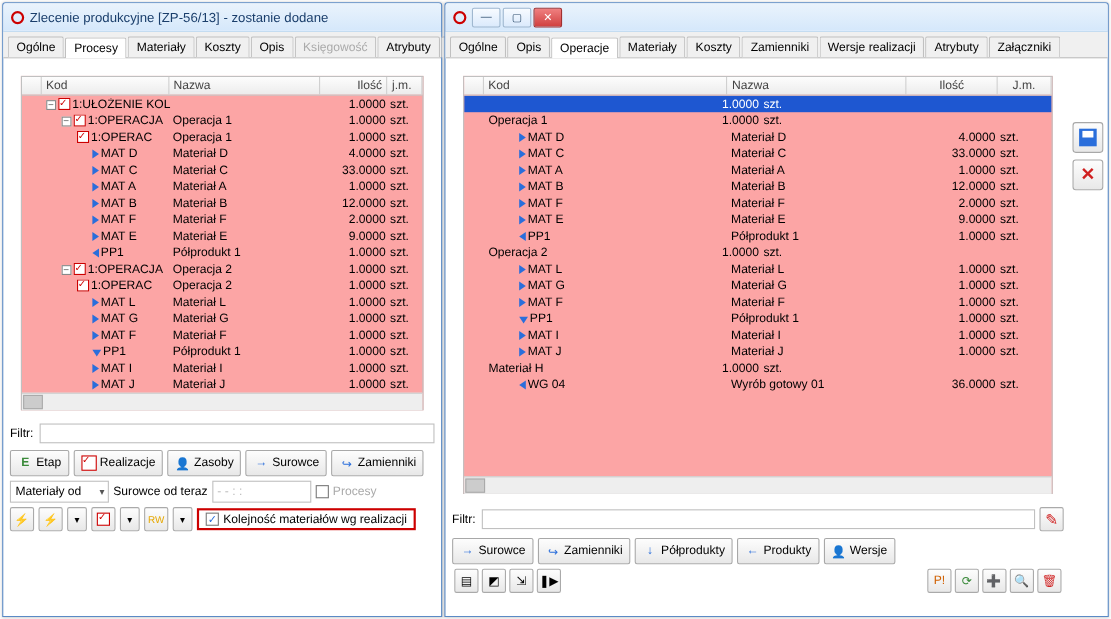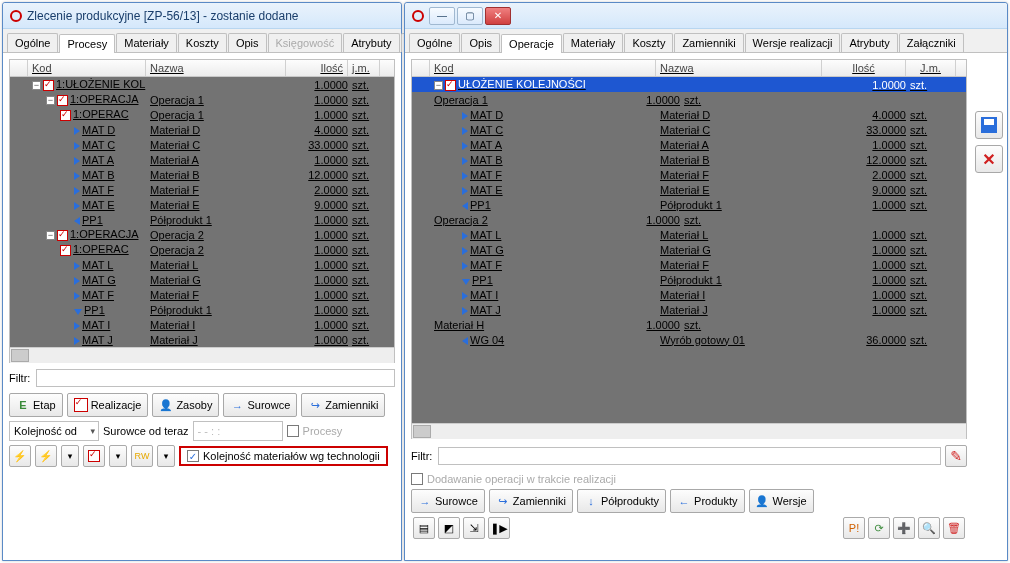--- a/index.html
+++ b/index.html
@@ -11,21 +11,21 @@
 .titleicon { width: 14px; height: 14px; margin-right: 4px; display: inline-flex; }
 .title { color: #1a3e6b; font-size: 12px; flex: 1; white-space: nowrap; overflow: hidden; }
 .winbtns { display: flex; gap: 2px; }
 .winbtn { width: 26px; height: 18px; border: 1px solid #a0b8d0; border-radius: 2px; background: linear-gradient(#f7fbff,#dbeafc); display: flex; align-items: center; justify-content: center; font-size: 10px; color: #2a4a6a; cursor: pointer; }
 .winbtn.close { background: linear-gradient(#f08080,#d04040); color: #fff; border-color: #a03030; }
 .tabbar { display: flex; padding: 4px 4px 0 4px; background: #f0f0f0; border-bottom: 1px solid #c0c0c0; }
 .tab { padding: 3px 7px; border: 1px solid #c0c0c0; border-bottom: none; background: #f0f0f0; margin-right: 1px; border-radius: 2px 2px 0 0; cursor: pointer; white-space: nowrap; font-size: 11px; }
 .tab.active { background: #fff; position: relative; top: 1px; }
 .tab.disabled { color: #aaa; }
 .content { position: relative; padding: 4px; }
-.tree-wrap { border: 1px solid #c0c0c0; margin: 2px; background: #737373; position: relative; text-decoration: underline; }
+.tree-wrap { border: 1px solid #c0c0c0; margin: 12px; background: #fca5a5; position: relative; }
 .tree-head { display: flex; background: linear-gradient(#fdfdfd,#ececec); border-bottom: 1px solid #c8c8c8; font-size: 11px; }
 .th { padding: 2px 4px; border-right: 1px solid #d0d0d0; color: #444; }
 .tree-body { overflow: auto; }
 .row { display: flex; align-items: center; height: 15px; white-space: nowrap; padding-left: 2px; }
 .row.sel { background: #1e57d1; color: #fff; }
 .cell { overflow: hidden; padding: 0 2px; }
 .indent { display: inline-block; }
 .tree-glyph { display: inline-block; width: 9px; height: 9px; border: 1px solid #888; text-align: center; line-height: 7px; font-size: 9px; margin-right: 2px; background: #fff; color: #555; cursor: pointer; }
 .ico { display: inline-block; width: 11px; height: 11px; margin-right: 2px; vertical-align: middle; }
 .ico-red { background: #fff; border: 1px solid #c00; position: relative; }
@@ -241,42 +241,42 @@
           <span class="bi" style="color:#2a6edb">→</span>
           <span>Surowce</span>
         </div>
       <div class="btn">
           <span class="bi" style="color:#2a6edb">↪</span>
           <span>Zamienniki</span>
         </div>
     </div>
     <div class="btnrow">
       <div class="combo">
-          <span>Kolejność od</span>
+          <span>Materiały od</span>
         </div>
       <span>Surowce od teraz</span>
       <div class="datebox">
           <span>- -  :  :</span>
         </div>
       <span class="chk"></span>
       <span style="color:#aaa">Procesy</span>
     </div>
     <div class="btnrow">
       <div class="small-ico" style="color:#e6a800">⚡</div>
       <div class="small-ico" style="color:#3a8a3a">⚡</div>
       <div class="small-ico mini">▾</div>
       <div class="small-ico">
           <span class="ico-red" style="width:12px;height:12px"></span>
         </div>
       <div class="small-ico mini">▾</div>
       <div class="small-ico" style="color:#e6a800;font-size:9px">RW</div>
       <div class="small-ico mini">▾</div>
       <span class="redbox">
         <span class="chk">✓</span>
-        <span>Kolejność materiałów wg technologii</span>
+        <span>Kolejność materiałów wg realizacji</span>
       </span>
     </div>
   </div>
 </div>
 
 <div class="window win-right">
   <div class="titlebar">
     <span class="titleicon">
         <svg width="14" height="14">
           <circle cx="7" cy="7" r="5" fill="none" stroke="#c00" stroke-width="2"></circle>
@@ -304,21 +304,20 @@
       <div class="tree-head">
         <div class="th" style="width:18px"></div>
         <div class="th" style="width:226px"><span>Kod</span></div>
         <div class="th" style="width:166px"><span>Nazwa</span></div>
         <div class="th" style="width:84px;text-align:center">Ilość</div>
         <div class="th" style="width:50px;text-align:center">J.m.</div>
       </div>
       <div class="tree-body" id="tree-right-body" style="height:346px">
           <div class="row sel">
             <div class="cell" style="width:18px"></div>
-            <div class="cell" style="width:226px"><span class="indent" style="width:0px"></span><span class="tree-glyph">−</span><span class="ico ico-red"></span><span>UŁOŻENIE KOLEJNOŚCI</span></div>
             <div class="cell" style="width:166px"></div>
             <div class="cell" style="width:84px;text-align:right">1.0000</div>
             <div class="cell" style="width:50px">szt.</div>
           </div>
           <div class="row">
             <div class="cell" style="width:18px"></div>
             <div class="cell" style="width:166px">Operacja 1</div>
             <div class="cell" style="width:84px;text-align:right">1.0000</div>
             <div class="cell" style="width:50px">szt.</div>
           </div>
@@ -436,24 +435,20 @@
       <div class="scroll-bot">
           <div class="scroll-thumb"></div>
         </div>
     </div>
     <div class="filtr-row">
       <label>Filtr:</label>
       <input style="">
       <div class="small-ico" style="margin-left:4px">
           <span class="pencil">✎</span>
         </div>
-    </div>
-    <div class="btnrow">
-      <span class="chk"></span>
-      <span style="color:#aaa">Dodawanie operacji w trakcie realizacji</span>
     </div>
     <div class="btnrow">
       <div class="btn">
           <span class="bi" style="color:#2a6edb">→</span>
           <span>Surowce</span>
         </div>
       <div class="btn">
           <span class="bi" style="color:#2a6edb">↪</span>
           <span>Zamienniki</span>
         </div>

